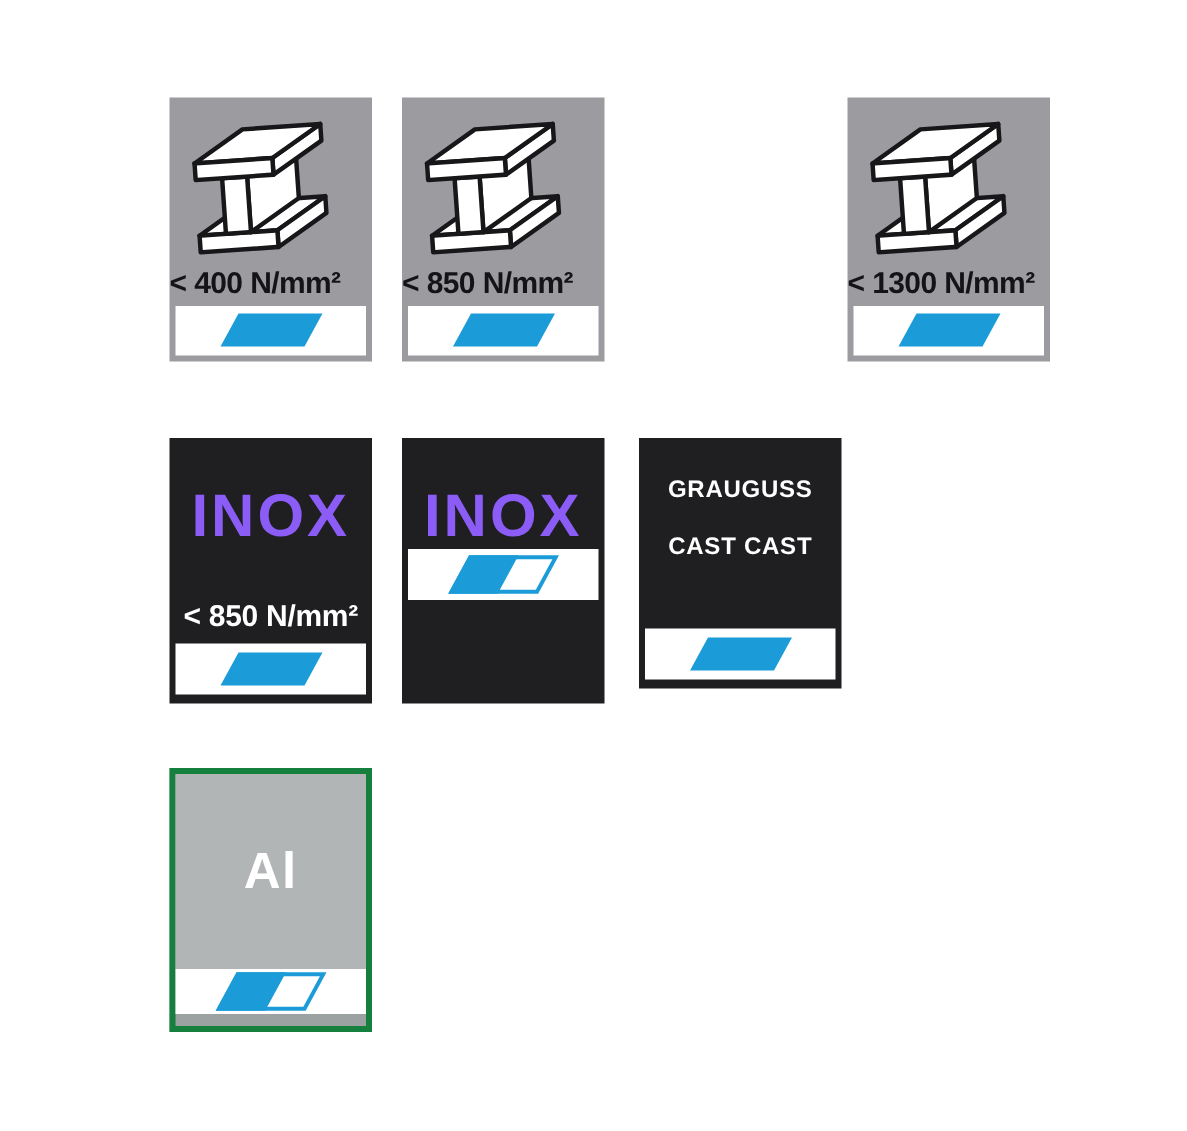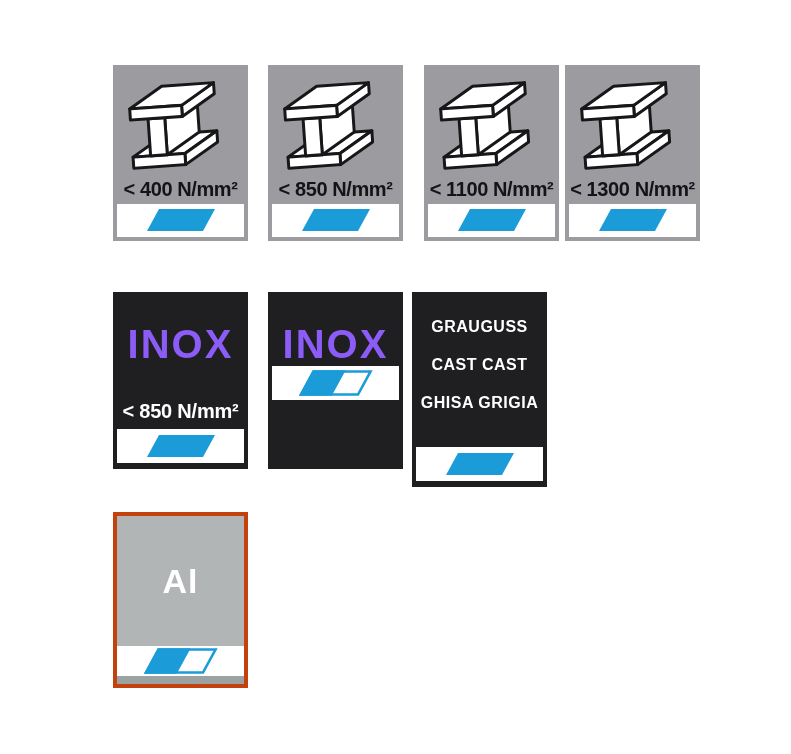--- a/index.html
+++ b/index.html
@@ -10,30 +10,30 @@
   }
   .canvas{position:absolute;inset:0;}
 
   .tile{
     position:absolute;width:135px;height:176px;
     display:flex;flex-direction:column;box-sizing:border-box;
   }
   .tile-steel{background:#9B9BA0;}
   .tile-dark{background:#1F1F22;}
   .tile-alu{
-    border:4px solid #c2410c;background:#9CA1A2;height:176px;
+    border:4px solid #15803d;background:#9CA1A2;height:176px;
   }
 
   
   .icon-area{
     height:110px;display:flex;align-items:center;justify-content:center;
     padding-top:5px;
   }
   .steel-label{
-    text-align:center;font-size:20px;font-weight:700;color:#141416;
+    text-align:left;font-size:20px;font-weight:700;color:#141416;
     letter-spacing:-0.4px;white-space:nowrap;line-height:22px;
     margin-top:auto;margin-bottom:4px;
   }
 
   
   .strip{
     height:34px;margin:0 4px 4px 4px;background:#ffffff;
     display:flex;align-items:center;justify-content:center;
   }
   .strip-dark{margin:0 4px 6px 4px;}
@@ -117,35 +117,20 @@
         </svg>
     </div>
     <div class="steel-label">&lt; 850 N/mm²</div>
     <div class="strip">
       <svg width="90" height="24" viewBox="0 0 90 24">
           <use href="#para-full"></use>
         </svg>
     </div>
   </div>
 
-  <div class="tile tile-steel" style="left:424px;top:65px">
-    <div class="icon-area">
-      <svg width="112" height="104" viewBox="0 0 120 112">
-          <g transform="rotate(-4 60 56)">
-            <use href="#ibeam"></use>
-          </g>
-        </svg>
-    </div>
-    <div class="steel-label">&lt; 1100 N/mm²</div>
-    <div class="strip">
-      <svg width="90" height="24" viewBox="0 0 90 24">
-          <use href="#para-full"></use>
-        </svg>
-    </div>
-  </div>
 
   <div class="tile tile-steel" style="left:565px;top:65px">
     <div class="icon-area">
       <svg width="112" height="104" viewBox="0 0 120 112">
           <g transform="rotate(-4 60 56)">
             <use href="#ibeam"></use>
           </g>
         </svg>
     </div>
     <div class="steel-label">&lt; 1300 N/mm²</div>
@@ -168,25 +153,24 @@
 
   <div class="tile tile-dark" style="left:268px;top:292px;height:177px">
     <div class="inox-title">INOX</div>
     <div class="strip strip-dark">
       <svg width="92" height="26" viewBox="0 0 92 26">
           <use href="#para-partial"></use>
         </svg>
     </div>
   </div>
 
-  <div class="tile tile-dark" style="left:412px;top:292px;height:195px">
+  <div class="tile tile-dark" style="left:426px;top:292px;height:167px">
     <div class="castiron-lines">
       <div>GRAUGUSS</div>
       <div>CAST CAST</div>
-      <div>GHISA GRIGIA</div>
     </div>
     <div class="strip strip-dark" style="margin-top:auto">
       <svg width="90" height="24" viewBox="0 0 90 24">
           <use href="#para-full"></use>
         </svg>
     </div>
   </div>
 
   <div class="tile tile-alu" style="left:113px;top:512px">
     <div class="alu-body">

